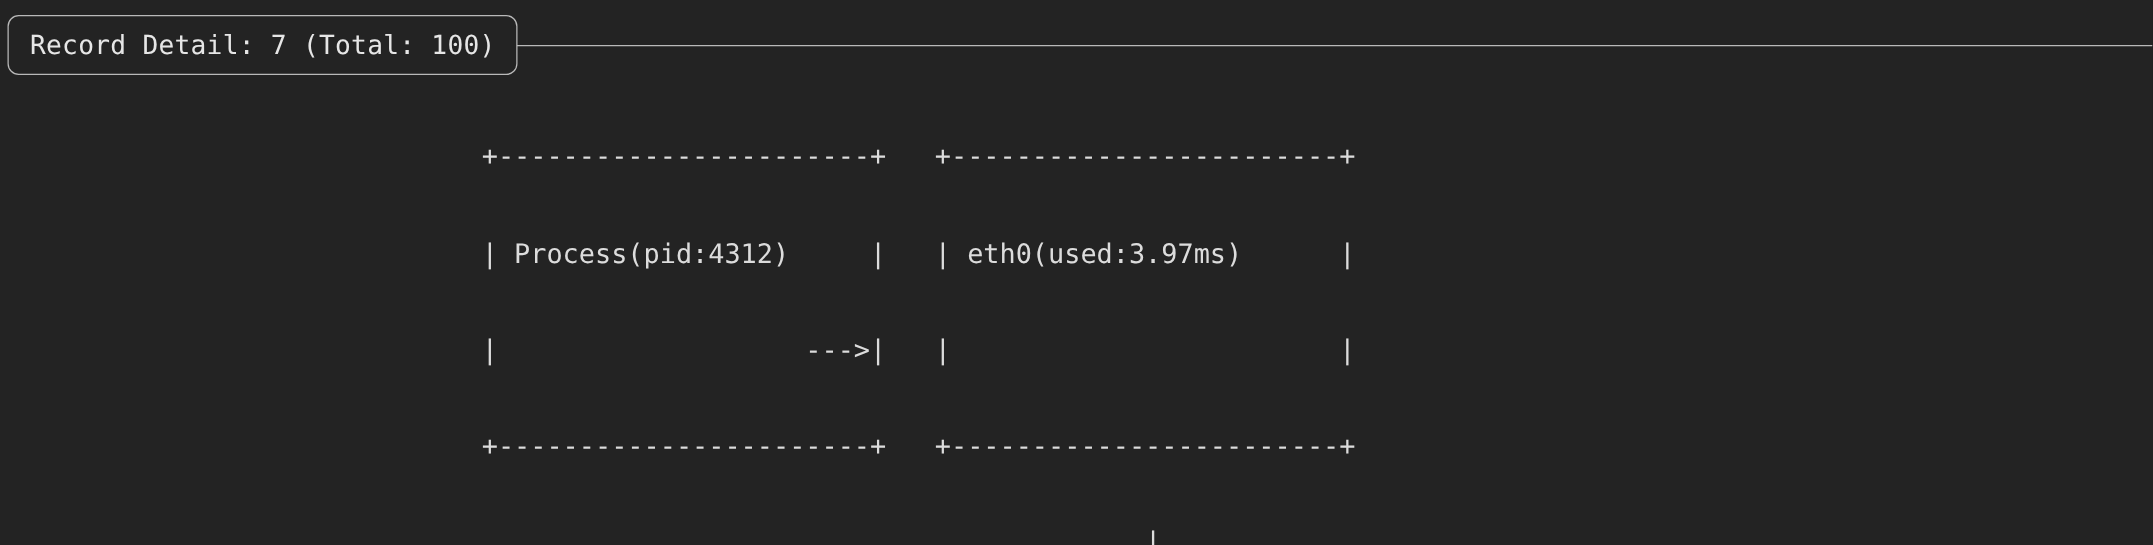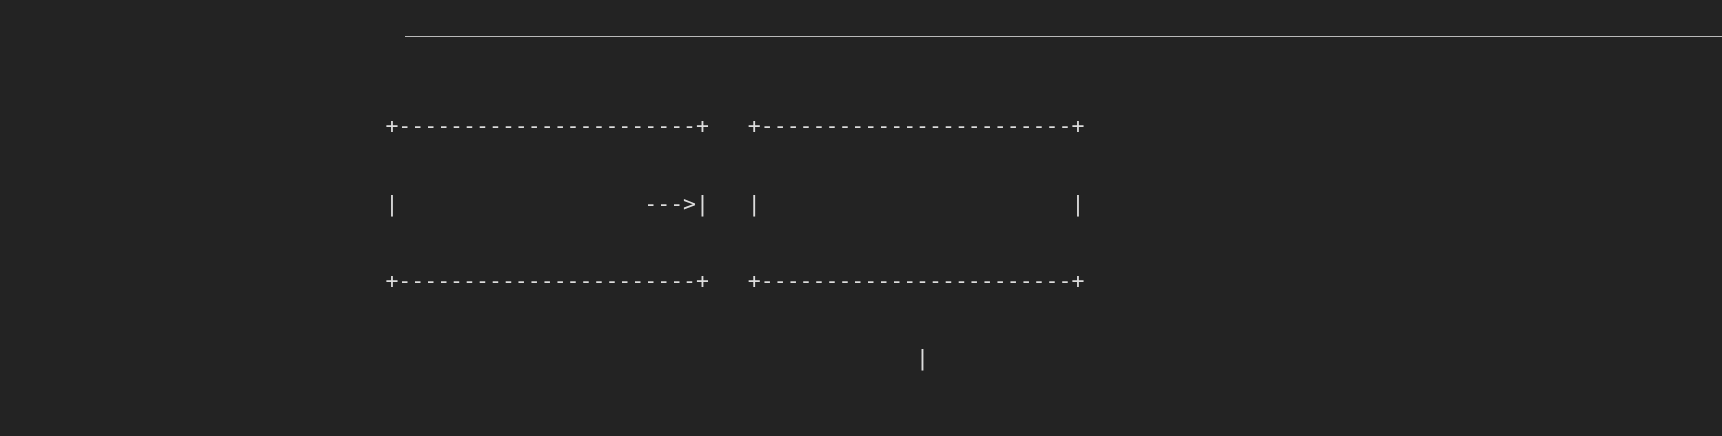--- a/index.html
+++ b/index.html
@@ -78,25 +78,29 @@
     height: 25.7px;
     padding-left: 10px;
   }
 </style>
 </head>
 <body>
 
 <div id="screen">
 
   <div class="header-row">
+    <div class="title-box">
+      <span class="title-text">Record Detail: 7 (Total: 100)</span>
+    </div>
     <div class="header-rule"></div>
   </div>
 
   <div class="ascii-canvas">
     <div class="ascii-line">                             +-----------------------+   +------------------------+</div>
+    <div class="ascii-line">                             | Process(pid:4312)     |   | eth0(used:3.97ms)      |</div>
     <div class="ascii-line">                             |                   ---&gt;|   |                        |</div>
     <div class="ascii-line">                             +-----------------------+   +------------------------+</div>
     <div class="ascii-line">                                                                      |</div>
     
     
     
     
     
     
     

